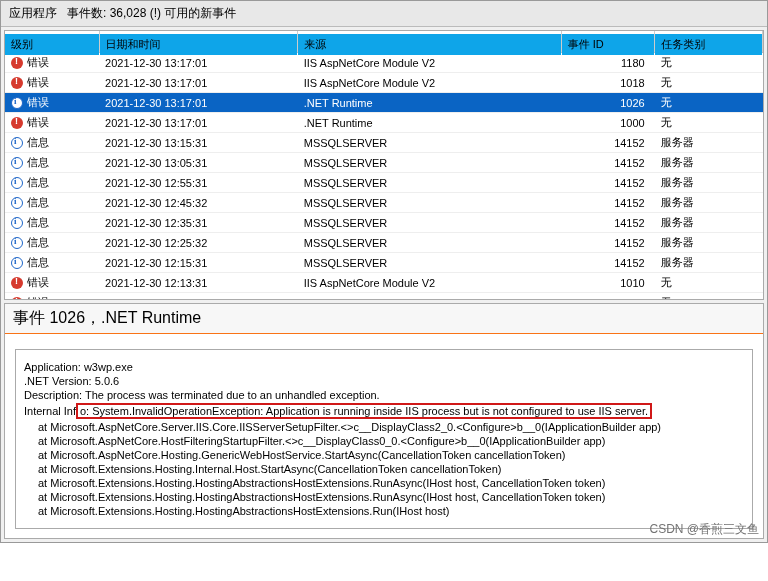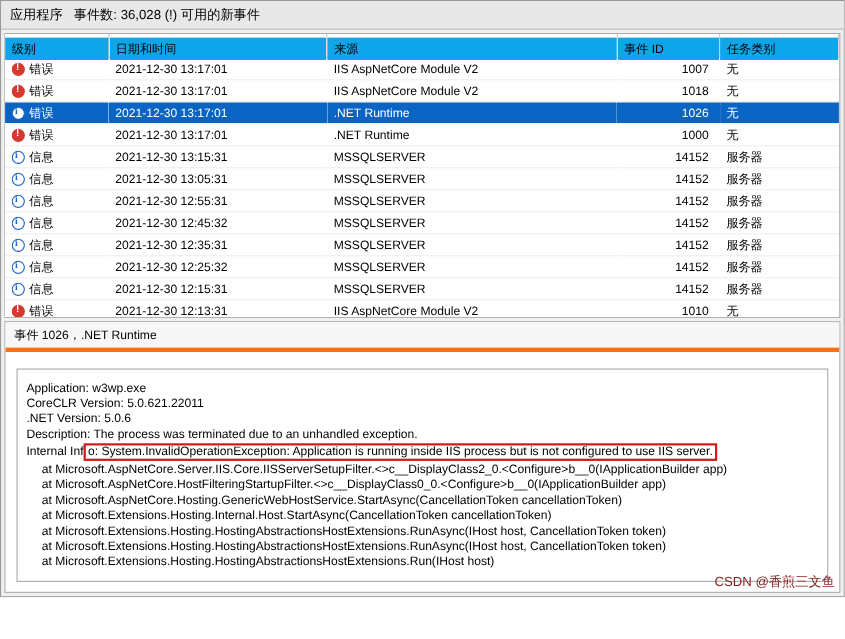--- a/index.html
+++ b/index.html
@@ -10,30 +10,30 @@
   .tbl{width:100%;border-collapse:collapse;table-layout:fixed;}
   .tbl th{background:#0ea5e9;border-right:1px solid #ccc;border-bottom:1px solid #bbb;text-align:left;padding:3px 6px;font-weight:normal;position:sticky;top:3px;}
   .tbl td{border-bottom:1px solid #eee;padding:2px 6px;white-space:nowrap;overflow:hidden;text-overflow:ellipsis;}
   tr.row.sel td{background:#0a64c4;color:#fff;}
   .ico{display:inline-block;width:12px;height:12px;border-radius:50%;vertical-align:middle;margin-right:4px;position:relative;}
   .ico.err{background:#d63a2e;}
   .ico.info{background:#fff;border:1.5px solid #1e66c8;width:10px;height:10px;}
   .ico.info::after{content:"i";color:#1e66c8;font:bold 9px serif;position:absolute;left:2px;top:-2px;}
   .ico.err::after{content:"!";color:#fff;font:bold 9px sans-serif;position:absolute;left:4px;top:-1px;}
   .bot-pane{flex:1 1 44%;margin:0 3px 3px 3px;display:flex;flex-direction:column;background:#fff;border:1px solid #aaa;}
-  .evt-title{padding:4px 8px;font-size:11px;border-bottom:4px solid #f97316;background:#f7f7f7;}
+  .evt-title{padding:4px 8px;font-size:16px;border-bottom:1px solid #f97316;background:#f7f7f7;}
   .tabs{display:flex;gap:0;margin:6px 0 0 10px;}
   .tab{border:1px solid #aaa;border-bottom:none;padding:3px 14px;background:#f3f3f3;font-size:11px;cursor:pointer;}
   .tab.active{background:#fff;border-bottom:1px solid #fff;position:relative;z-index:2;}
   .tab-body{border:1px solid #aaa;margin:16px 10px 8px 10px;flex:1;overflow:auto;padding:10px 8px;background:#fff;position:relative;top:-1px;}
   .det-line{padding:1px 0;font-size:11px;}
   .stack{padding-left:14px;}
   .hl-box{border:2px solid #d01818;padding:0 2px;display:inline-block;}
   .ex-line{white-space:nowrap;}
-  .watermark{position:absolute;right:8px;bottom:4px;font-size:12px;color:#7f1d1d;margin-top:18px;}
+  .watermark{position:absolute;right:8px;bottom:4px;font-size:12px;color:#737373;margin-top:18px;}
   .c-level{width:60px;} .c-date{width:140px;} .c-src{width:190px;} .c-id{width:55px;text-align:right;} .c-cat{width:70px;}
   th.c-id,td.c-id{padding-right:10px;}
 </style>
 </head>
 <body>
 
 <div class="root">
 
   <div class="hdr">
     <span>应用程序</span>
@@ -49,21 +49,21 @@
           <th class="c-src">来源</th>
           <th class="c-id">事件 ID</th>
           <th class="c-cat">任务类别</th>
         </tr>
       </thead>
       <tbody id="rows">
           <tr class="row">
             <td class="c-level"><span class="ico err"></span><span>错误</span></td>
             <td class="c-date">2021-12-30 13:17:01</td>
             <td class="c-src">IIS AspNetCore Module V2</td>
-            <td class="c-id">1007</td>
+            <td class="c-id">1180</td>
             <td class="c-cat">无</td>
           </tr>
           <tr class="row">
             <td class="c-level"><span class="ico err"></span><span>错误</span></td>
             <td class="c-date">2021-12-30 13:17:01</td>
             <td class="c-src">IIS AspNetCore Module V2</td>
             <td class="c-id">1018</td>
             <td class="c-cat">无</td>
           </tr>
           <tr class="row sel">
@@ -152,21 +152,20 @@
           </tr>
         </tbody>
     </table>
   </div>
 
   <div class="bot-pane">
     <div class="evt-title">事件 1026，.NET Runtime</div>
     <div class="tab-body">
       <div id="det-lines">
           <div class="det-line">Application: w3wp.exe</div>
-          <div class="det-line">CoreCLR Version: 5.0.621.22011</div>
           <div class="det-line">.NET Version: 5.0.6</div>
           <div class="det-line">Description: The process was terminated due to an unhandled exception.</div>
         </div>
       <div class="det-line ex-line">
         <span>Internal Inf</span><span class="hl-box">o: System.InvalidOperationException: Application is running inside IIS process but is not configured to use IIS server.</span>
       </div>
       <div id="stack">
           <div class="det-line stack">at Microsoft.AspNetCore.Server.IIS.Core.IISServerSetupFilter.&lt;&gt;c__DisplayClass2_0.&lt;Configure&gt;b__0(IApplicationBuilder app)</div>
           <div class="det-line stack">at Microsoft.AspNetCore.HostFilteringStartupFilter.&lt;&gt;c__DisplayClass0_0.&lt;Configure&gt;b__0(IApplicationBuilder app)</div>
           <div class="det-line stack">at Microsoft.AspNetCore.Hosting.GenericWebHostService.StartAsync(CancellationToken cancellationToken)</div>

